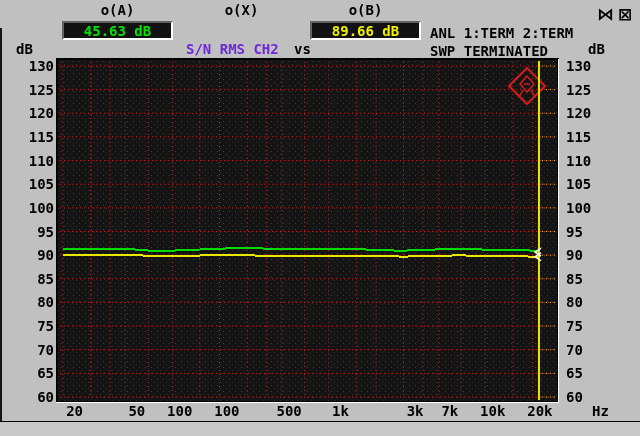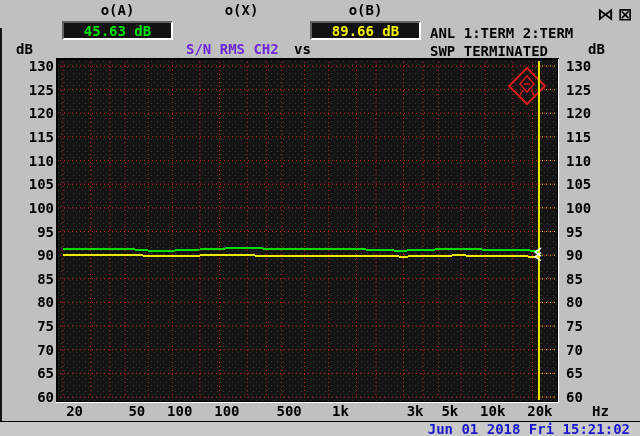--- a/index.html
+++ b/index.html
@@ -163,23 +163,22 @@
       <div class="abs ytick" style="left: 16px; top: 390px;">60</div>
       <div class="abs ytick-r" style="left: 566px; top: 390px;">60</div>
       <div class="abs xtick" style="left: 43px; top: 404px; width: 40px;">20</div>
       <div class="abs xtick" style="left: 105.278px; top: 404px; width: 40px;">50</div>
       <div class="abs xtick" style="left: 152.389px; top: 404px; width: 40px;">100</div>
       <div class="abs xtick" style="left: 199.5px; top: 404px; width: 40px;">100</div>
       <div class="abs xtick" style="left: 261.778px; top: 404px; width: 40px;">500</div>
       <div class="abs xtick" style="left: 308.889px; top: 404px; width: 40px;">1k</div>
       <div class="abs xtick" style="left: 356px; top: 404px; width: 40px; margin-top: 27px;">2k</div>
       <div class="abs xtick" style="left: 383.558px; top: 404px; width: 40px;">3k</div>
-      <div class="abs xtick" style="left: 418.278px; top: 404px; width: 40px;">5k</div>
+      <div class="abs xtick" style="left: 418.278px; top: 404px; width: 40px;">7k</div>
       <div class="abs xtick" style="left: 465.389px; top: 404px; width: 40px;">10k</div>
       <div class="abs xtick" style="left: 512.5px; top: 404px; width: 40px;">20k</div>
     </div>
 
   <div class="abs t14" style="left:592px;top:404px">Hz</div>
 
   <div class="abs footer"></div>
-  <div class="abs date">Jun 01 2018 Fri 15:21:02</div>
 
 </div>
 
 </body></html>

